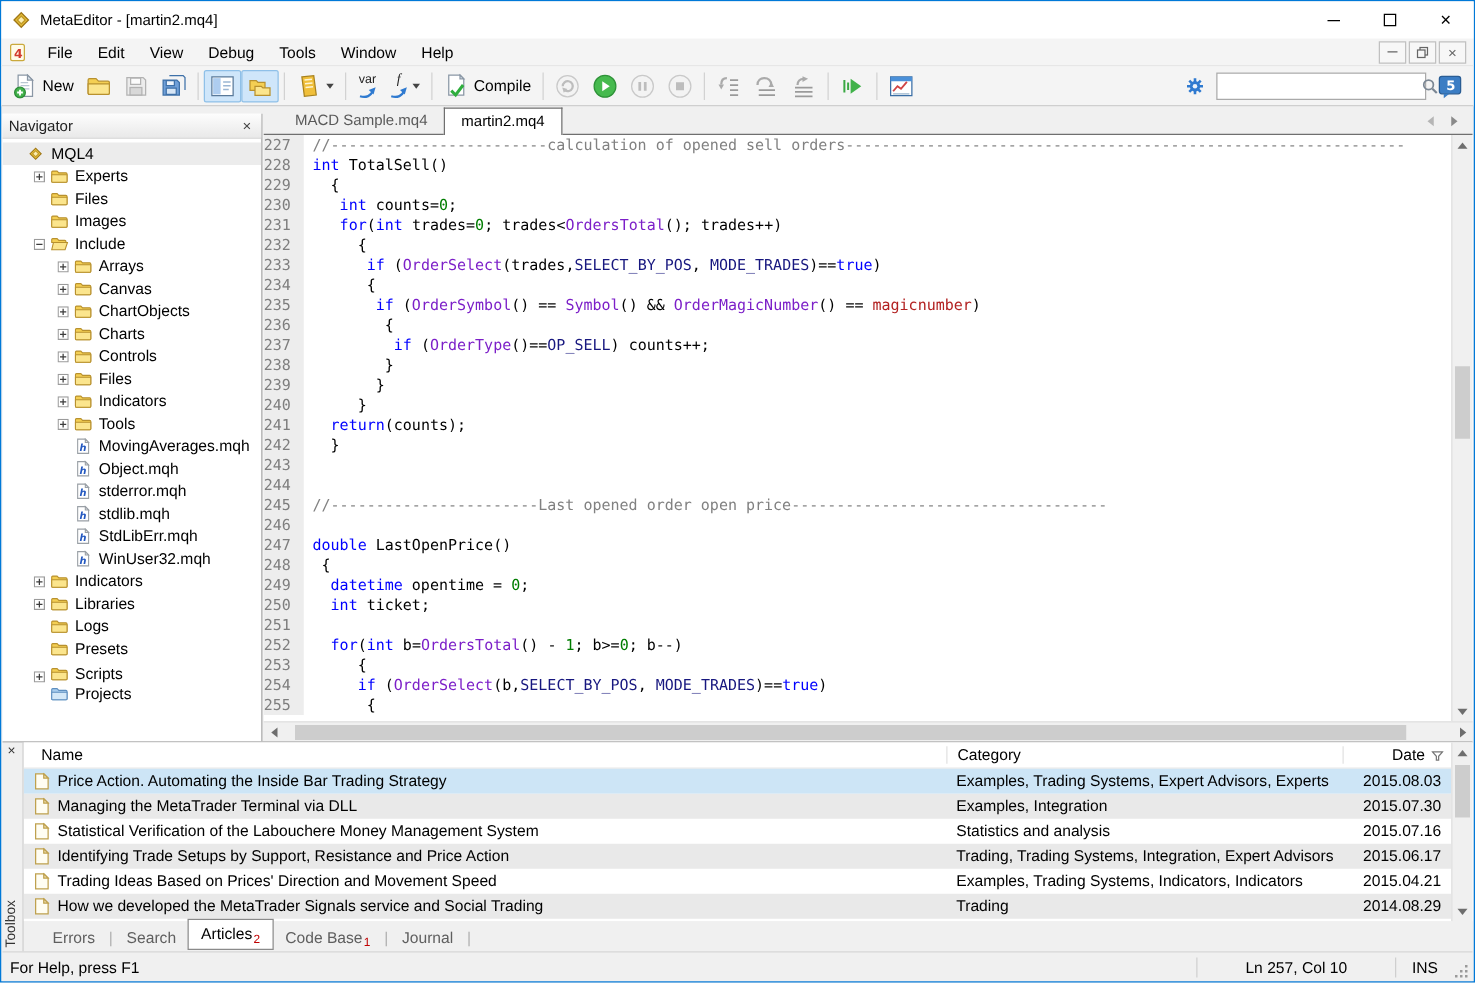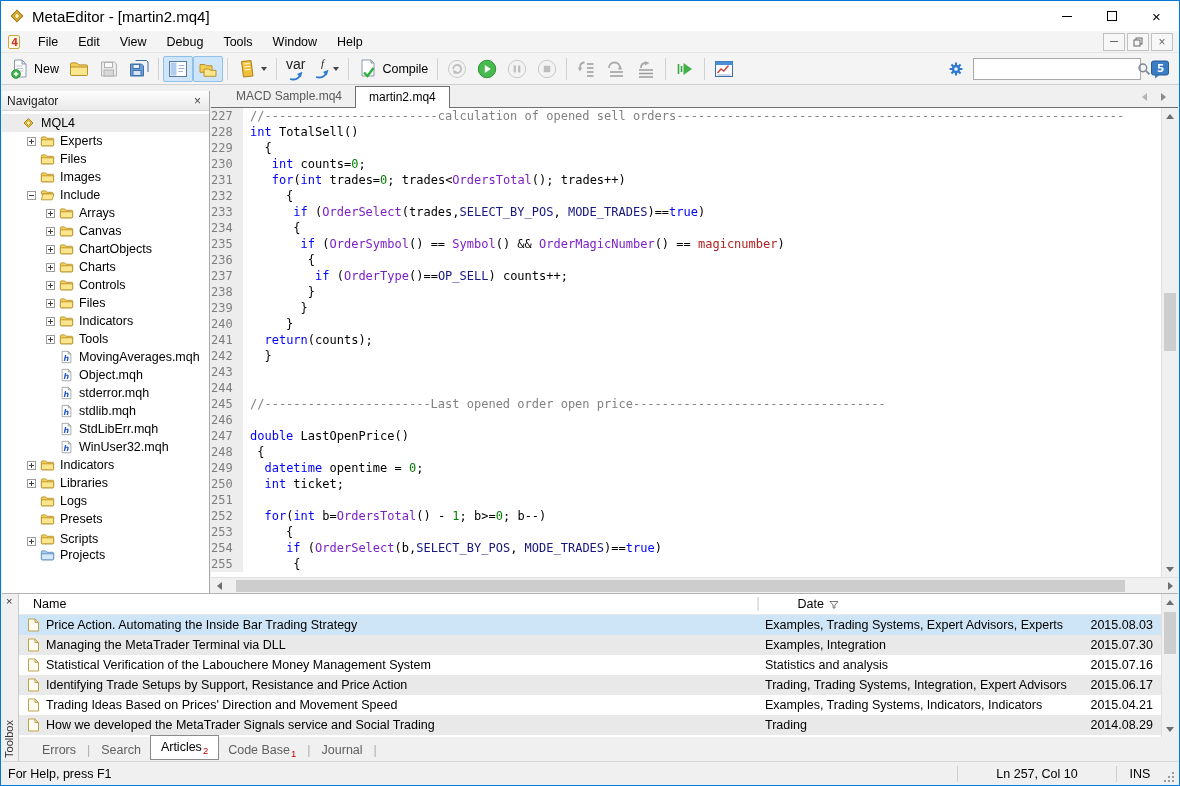--- a/index.html
+++ b/index.html
@@ -8,21 +8,21 @@
     position:relative; overflow:hidden; background:#f0f0f0;
     border:1px solid #0079d8;
     font-family:"Liberation Sans", sans-serif; color:#000;
     -webkit-font-smoothing:antialiased;
   }
   svg { display:block; width:100%; height:100%; }
 
   
   .titlebar { height:30px; background:#fff; display:flex; align-items:center; }
   .app-ico { width:18px; height:18px; margin:0 6px 0 7px; }
-  .title-text { font-size:15px; }
+  .title-text { font-size:12px; }
   .tb-spacer { flex:1; }
   .wbtn { width:45px; height:29px; display:flex; align-items:center; justify-content:center; color:#000; }
   .glyph-min { width:10px; border-bottom:1px solid #000; height:1px; }
   .glyph-max { width:10px; height:10px; border:1px solid #000; }
   .glyph-close { font-size:15px; line-height:1; }
 
   
   .menubar { height:22px; background:#f4f4f4; display:flex; align-items:center; border-bottom:1px solid #e6e6e6; }
   .mql4-ico { width:16px; height:16px; margin:0 6px 0 5px; }
   .menu-item { font-size:12.5px; padding:2px 10px; }
@@ -33,21 +33,21 @@
 
   
   .toolbar { height:32px; background:#f4f4f4; border-bottom:1px solid #cfcfcf; display:flex; align-items:center; padding:0 4px; }
   .tbtn { height:26px; min-width:26px; display:flex; align-items:center; justify-content:center; gap:4px; padding:0 4px; border:1px solid transparent; border-radius:2px; font-size:12.5px; }
   .tbtn.checked { background:#cfe6fa; border-color:#8fc0e8; }
   .ico20 { width:20px; height:20px; }
   .ico16 { width:16px; height:16px; }
   .tsep { width:1px; height:22px; background:#d2d2d2; margin:0 4px; flex:none; }
   .tri-down-sm { width:0; height:0; border-left:3.5px solid transparent; border-right:3.5px solid transparent; border-top:4px solid #444; }
   .arr-stack { display:flex; flex-direction:column; align-items:center; line-height:1; }
-  .arr-stack .lbl { font-size:14px; color:#222; }
+  .arr-stack .lbl { font-size:10px; color:#222; }
   .arr-stack .lbl.it { font-style:italic; font-family:"Liberation Serif",serif; font-size:11px; }
   .arr-svg { width:14px; height:10px; }
   .toolbar-flex { flex:1; }
   .searchbox { width:168px; height:22px; background:#fff; border:1px solid #a9a9a9; display:flex; align-items:center; margin:0 4px; }
   .searchbox input { flex:1; border:none; outline:none; font-size:12px; padding:0 4px; font-family:"Liberation Sans",sans-serif; background:transparent; }
   .searchbox .mag { width:14px; height:14px; margin-right:3px; flex:none; }
 
   
   .navigator { position:absolute; left:1px; top:90px; width:208px; height:507px; background:#fff; border-right:1px solid #a7a7a7; display:flex; flex-direction:column; }
   .nav-header { height:20px; background:linear-gradient(#fdfdfd,#e9e9e9); border-bottom:1px solid #d4d4d4; display:flex; align-items:center; padding:0 5px; font-size:12px; color:#222; }
@@ -790,20 +790,21 @@
   <div class="strip">
     <span class="x">×</span>
     <span class="strip-label">Toolbox</span>
   </div>
   <div class="tb-main">
     <div class="tb-table">
       <div class="tb-grid">
         <div class="tb-header">
           <span class="c-name">Name</span>
           <span class="hdr-sep"></span>
+          <span class="c-cat">Category</span>
           <span class="hdr-sep"></span>
           <span class="c-date">
             <span>Date</span>
             <span class="sort-ico">
                 <svg viewBox="0 0 10 9">
                   <path d="M1 1.5h8L5.9 5v3h-1.8V5z" fill="none" stroke="#777" stroke-width="1"></path>
                 </svg>
               </span>
           </span>
         </div>

